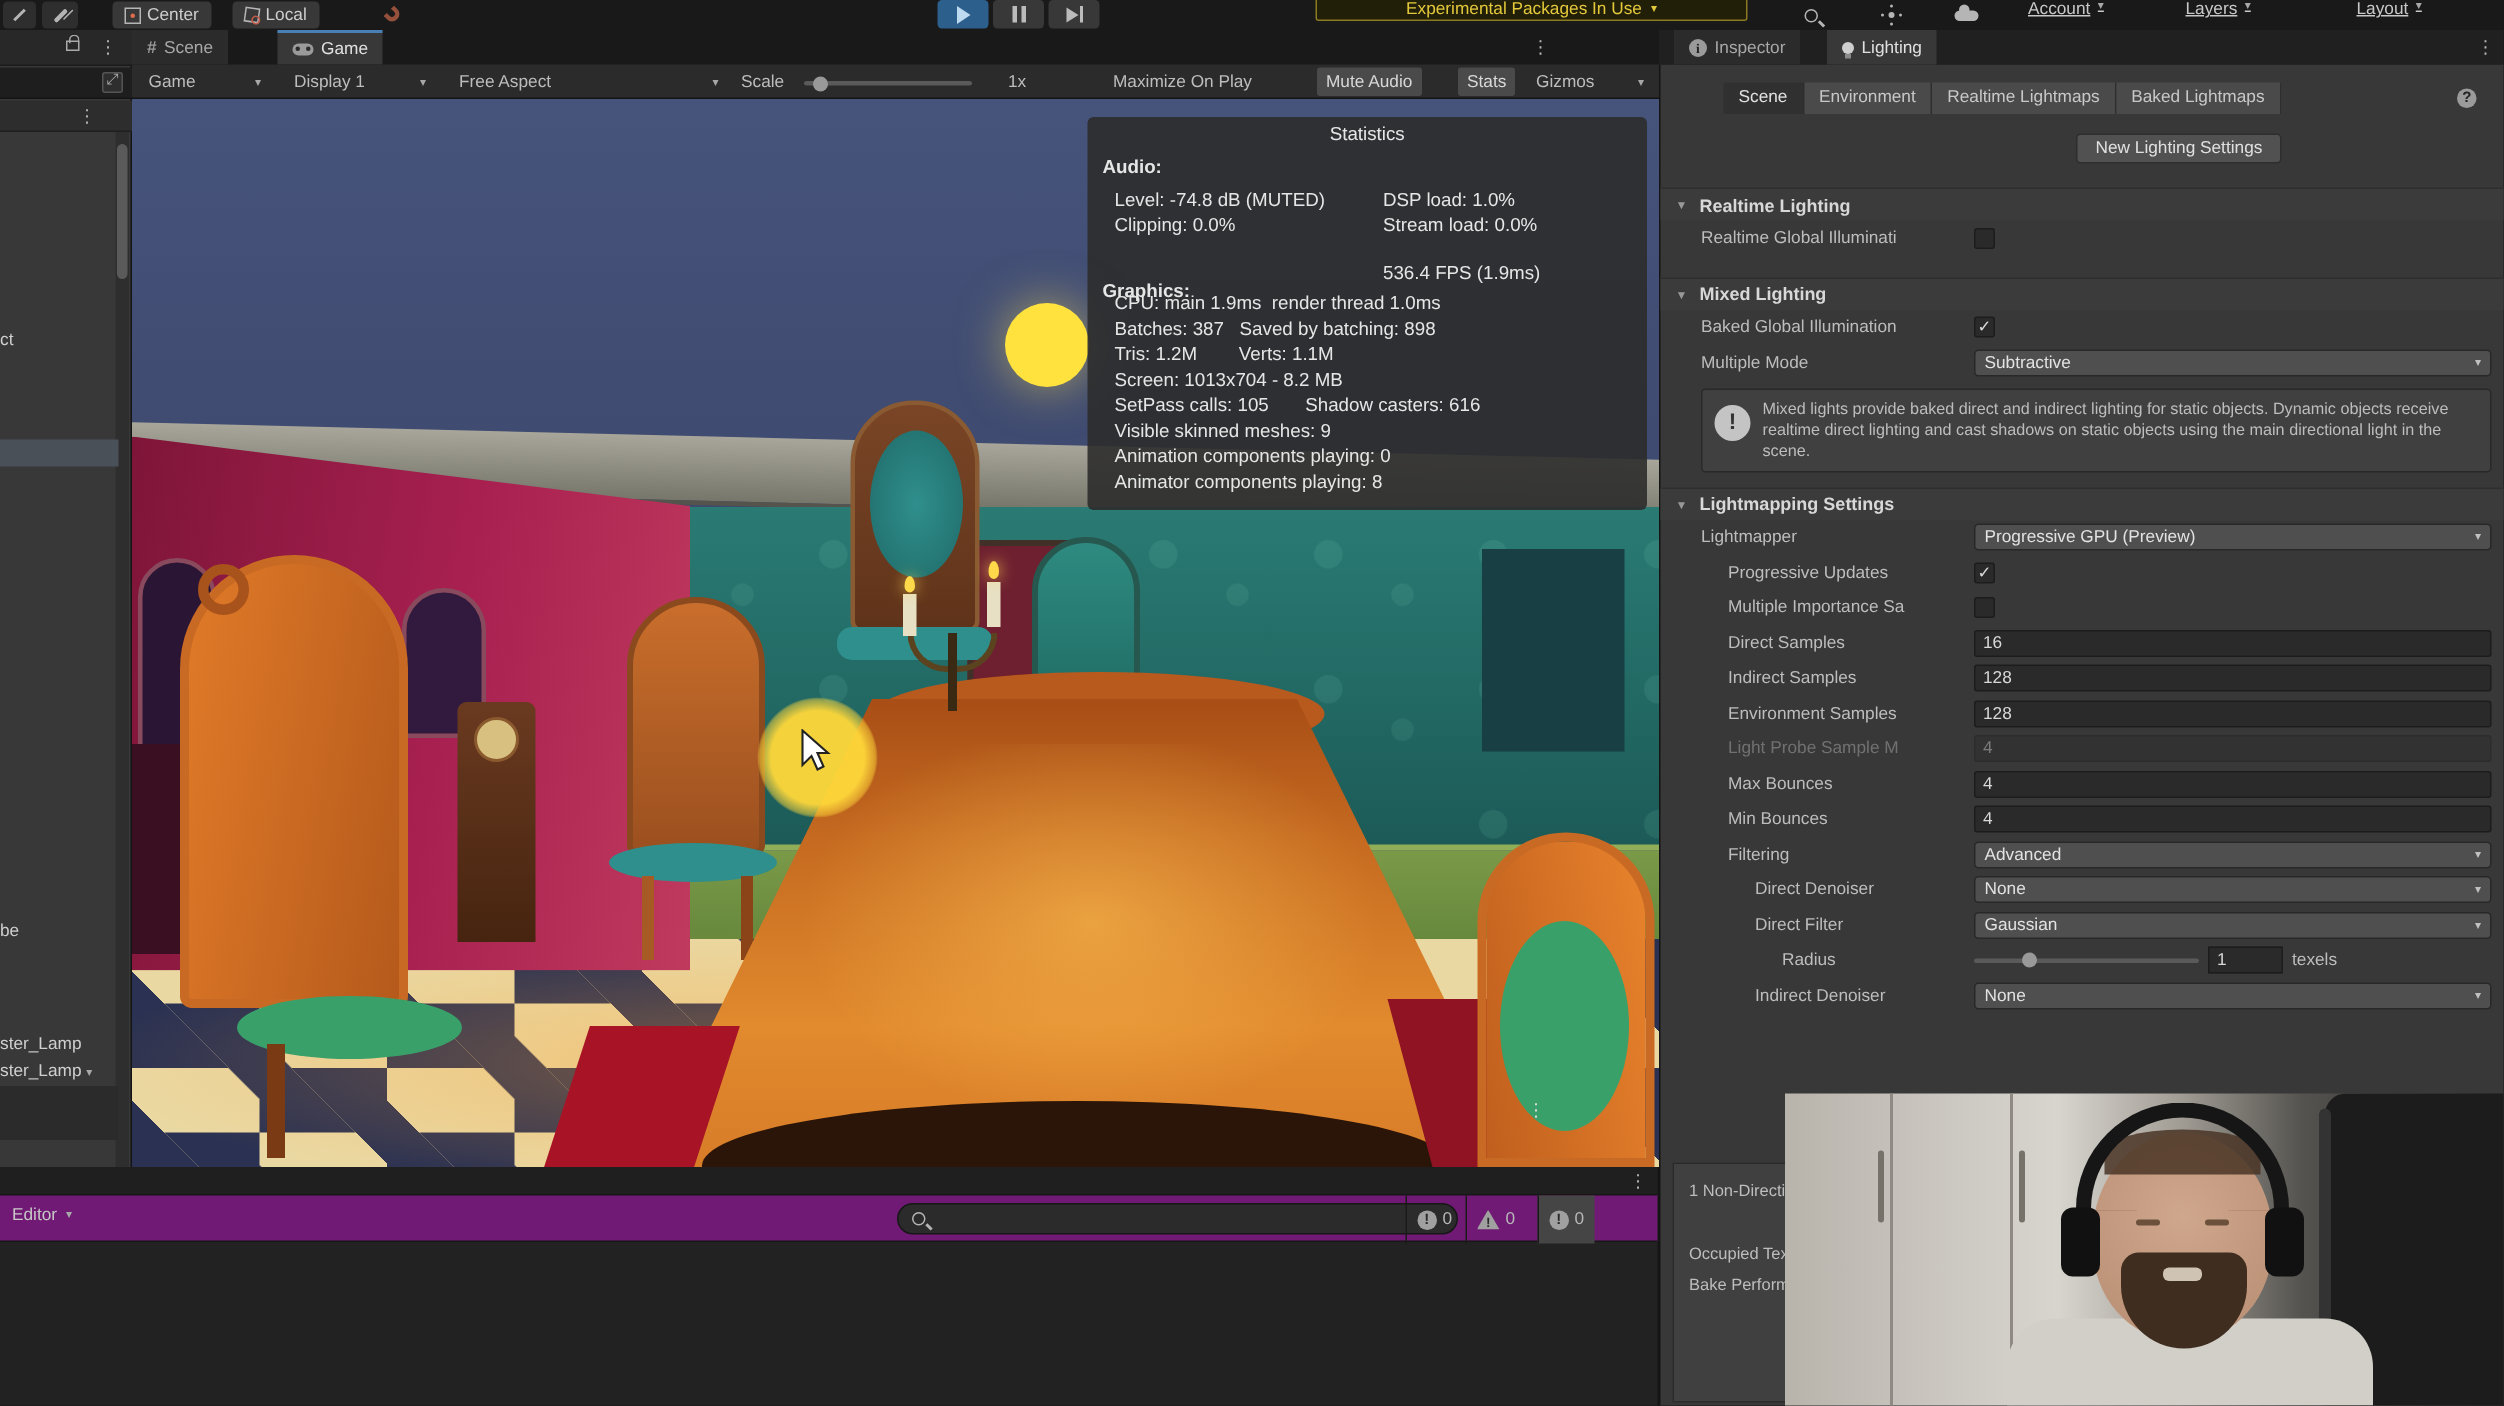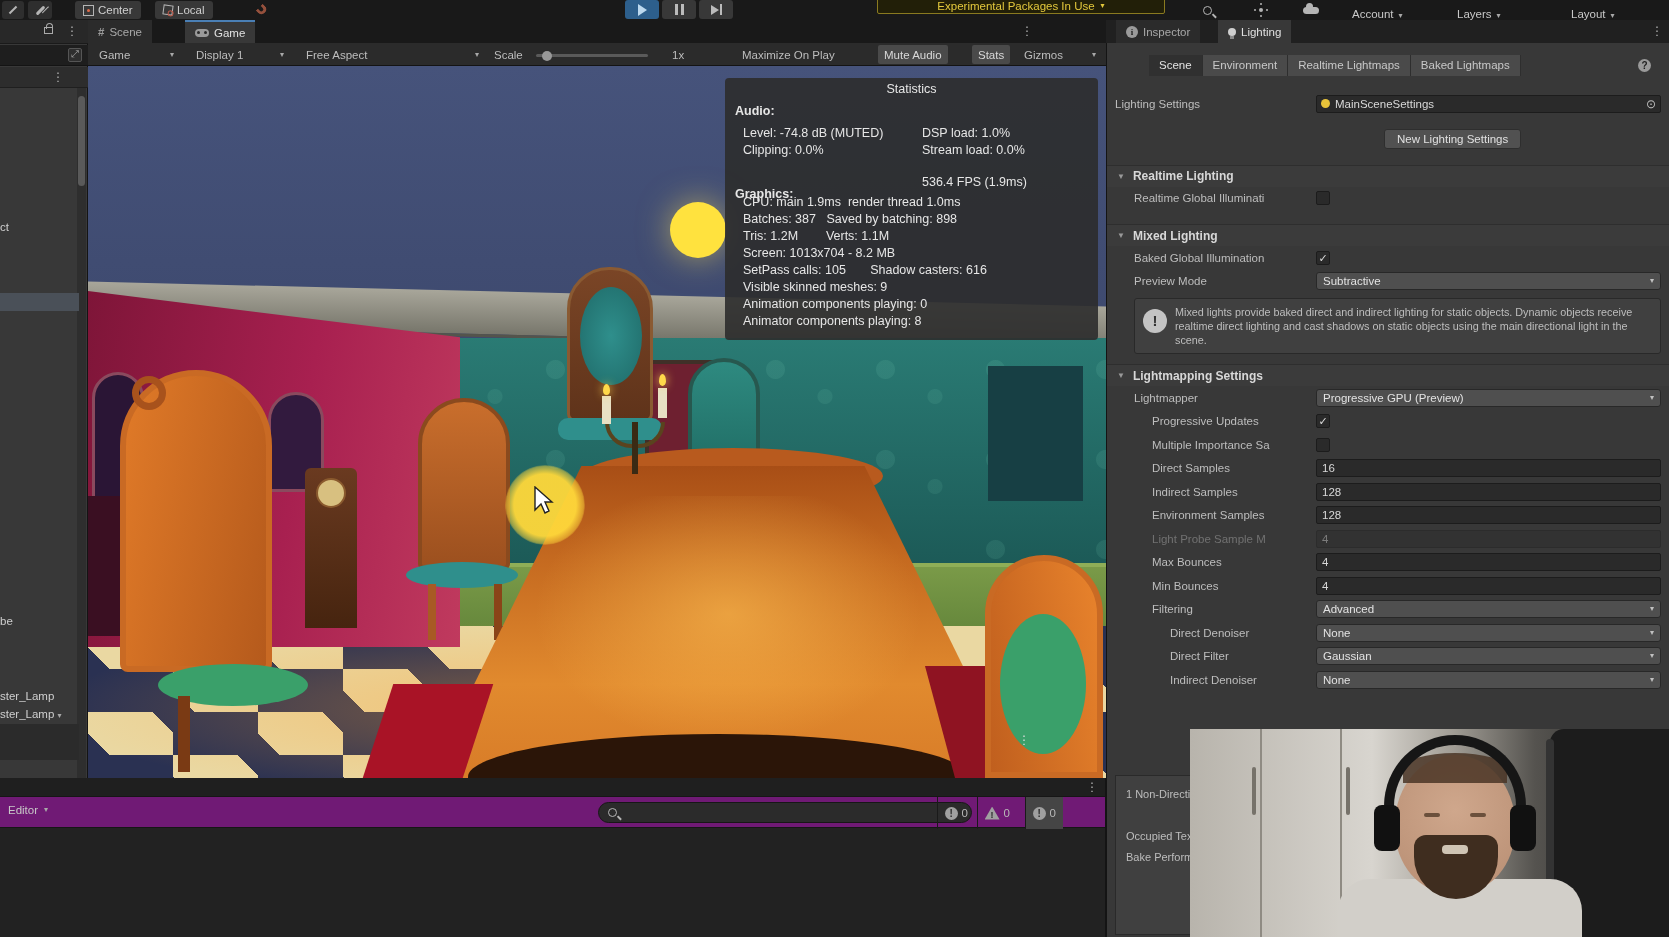--- a/index.html
+++ b/index.html
@@ -24,21 +24,21 @@
   .pausebars { display:flex; gap:3px; } .pausebars i { width:3px; height:11px; background:#bbb; }
   .step { display:flex; align-items:center; gap:1px; } .step .t2{ border-left-color:#bbb; border-left-width:8px; border-top-width:5px; border-bottom-width:5px;} .step i{width:2px;height:11px;background:#bbb;}
   #exp-badge { position:absolute; left:877px; top:-3px; width:288px; height:17px; border:1px solid #8a7a20;
     background:#221f08; color:#e3c83c; display:flex; align-items:center; justify-content:center; gap:6px; font-size:11.5px; border-radius:2px;}
   .search-ic { width:9px; height:9px; border:1.5px solid #b5b5b5; border-radius:50%; position:relative;}
   .search-ic::after { content:""; position:absolute; left:8px; top:8px; width:5px; height:1.5px; background:#b5b5b5; transform:rotate(45deg); }
   .flare-ic { width:4px; height:4px; background:#b5b5b5; border-radius:50%;
     box-shadow:0 -6px 0 -1px #b5b5b5, 0 6px 0 -1px #b5b5b5, 6px 0 0 -1px #b5b5b5, -6px 0 0 -1px #b5b5b5; }
   .cloud-ic { width:16px; height:7px; background:#b5b5b5; border-radius:6px; position:relative; }
   .cloud-ic::before { content:""; position:absolute; left:3px; top:-4px; width:7px; height:7px; background:#b5b5b5; border-radius:50%; }
-  .ddtxt { position:absolute; top:0; height:20px; display:flex; align-items:flex-end; gap:5px; color:#c8c8c8; }
+  .ddtxt { position:absolute; top:0; height:20px; display:flex; align-items:flex-start; gap:5px; color:#c8c8c8;text-decoration:underline; }
   .arr { font-size:8px; color:#a8a8a8; line-height:1; }
   .yellow .arr { color:#e3c83c; }
 
   
   #left-strip { left:0; top:20px; width:88px; height:758px; background:#383838; border-right:1px solid #141414; z-index:10; }
   #ls-top { position:absolute; left:0; top:0; width:88px; height:24px; background:#282828; border-bottom:1px solid #1a1a1a;}
   .lock-ic { position:absolute; left:44px; top:7px; width:9px; height:7px; border:1px solid #aaa; }
   .lock-ic::before { content:""; position:absolute; left:1px; top:-5px; width:5px; height:5px; border:1px solid #aaa; border-bottom:none; border-radius:4px 4px 0 0; }
   .kebab { color:#b5b5b5; font-size:12px; line-height:1; letter-spacing:0; }
   #ls-field { position:absolute; left:0; top:25px; width:88px; height:21px; background:#1e1e1e; border-bottom:1px solid #141414;}
@@ -396,30 +396,20 @@
 
 <div class="abs" id="right-panel">
   <div class="ltabs">
     <div class="ltab active">Scene</div>
     <div class="ltab">Environment</div>
     <div class="ltab">Realtime Lightmaps</div>
     <div class="ltab">Baked Lightmaps</div>
   </div>
   <div class="help-ic">?</div>
 
-  <div class="lrow" style="margin-top:16px;">
-    <div class="lbl i0">Lighting Settings</div>
-    <div class="ctrl">
-      <div class="objfield">
-        <span class="bulb-y"></span>
-        <span>MainSceneSettings</span>
-        <span class="picker">⊙</span>
-      </div>
-    </div>
-  </div>
   <div style="margin:13px 8px 0 277px;">
     <div class="btn">New Lighting Settings</div>
   </div>
 
   <div class="sech" style="margin-top:16px;">
     <span class="fold">▼</span>
     <span>Realtime Lighting</span>
   </div>
   <div class="lrow">
     <div class="lbl i1">Realtime Global Illuminati</div>
@@ -432,21 +422,21 @@
     <span class="fold">▼</span>
     <span>Mixed Lighting</span>
   </div>
   <div class="lrow">
     <div class="lbl i1">Baked Global Illumination</div>
     <div class="ctrl">
         <div class="checkbox"><span>✓</span></div>
       </div>
   </div>
   <div class="lrow">
-    <div class="lbl i1">Preview Mode</div>
+    <div class="lbl i1">Multiple Mode</div>
     <div class="ctrl">
         <div class="select">
       <span>Subtractive</span>
           <span class="arr">▾</span>
     </div>
       </div>
   </div>
   <div class="infobox">
     <div class="bang">!</div>
     <div class="txt">Mixed lights provide baked direct and indirect lighting for static objects. Dynamic objects receive realtime direct lighting and cast shadows on static objects using the main directional light in the scene.</div>
@@ -532,20 +522,30 @@
       </div>
   </div>
   <div class="lrow">
     <div class="lbl i3">Direct Filter</div>
     <div class="ctrl">
         <div class="select">
       <span>Gaussian</span>
           <span class="arr">▾</span>
     </div>
       </div>
+  </div>
+  <div class="lrow">
+    <div class="lbl i4">Radius</div>
+    <div class="ctrl">
+      <div class="rslider">
+          <div class="slider-thumb" style="left:32px;"></div>
+        </div>
+      <div class="smallfield">1</div>
+      <span style="color:#bdbdbd;">texels</span>
+    </div>
   </div>
   <div class="lrow">
     <div class="lbl i3">Indirect Denoiser</div>
     <div class="ctrl">
         <div class="select">
       <span>None</span>
           <span class="arr">▾</span>
     </div>
       </div>
   </div>

